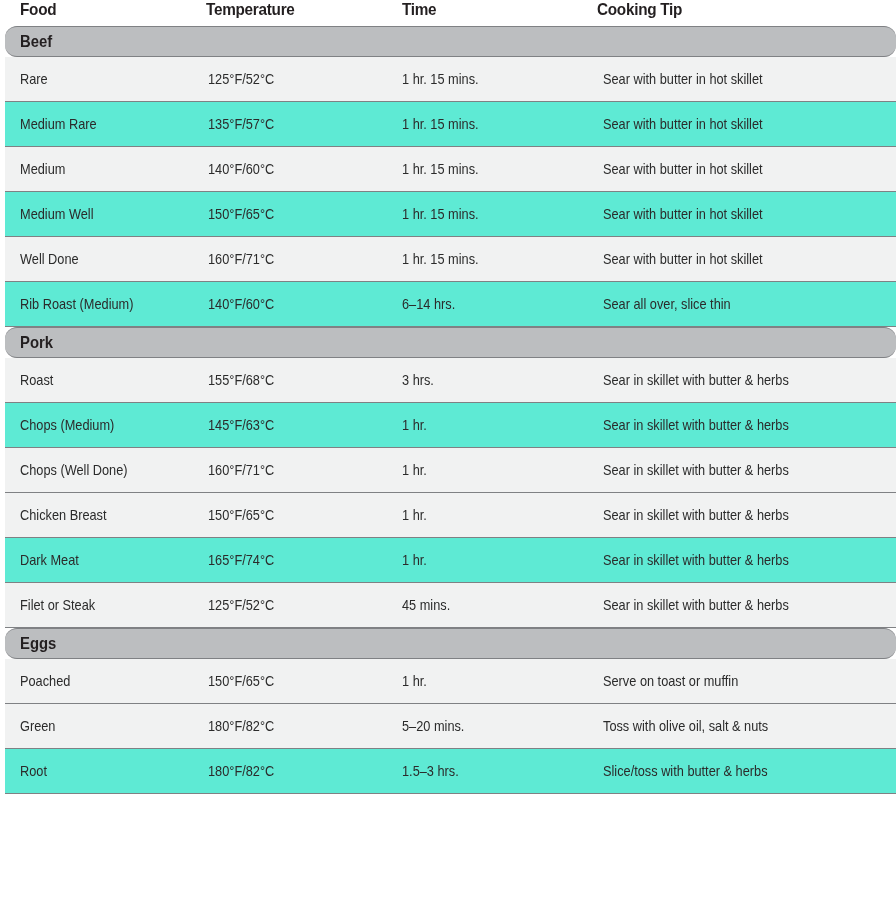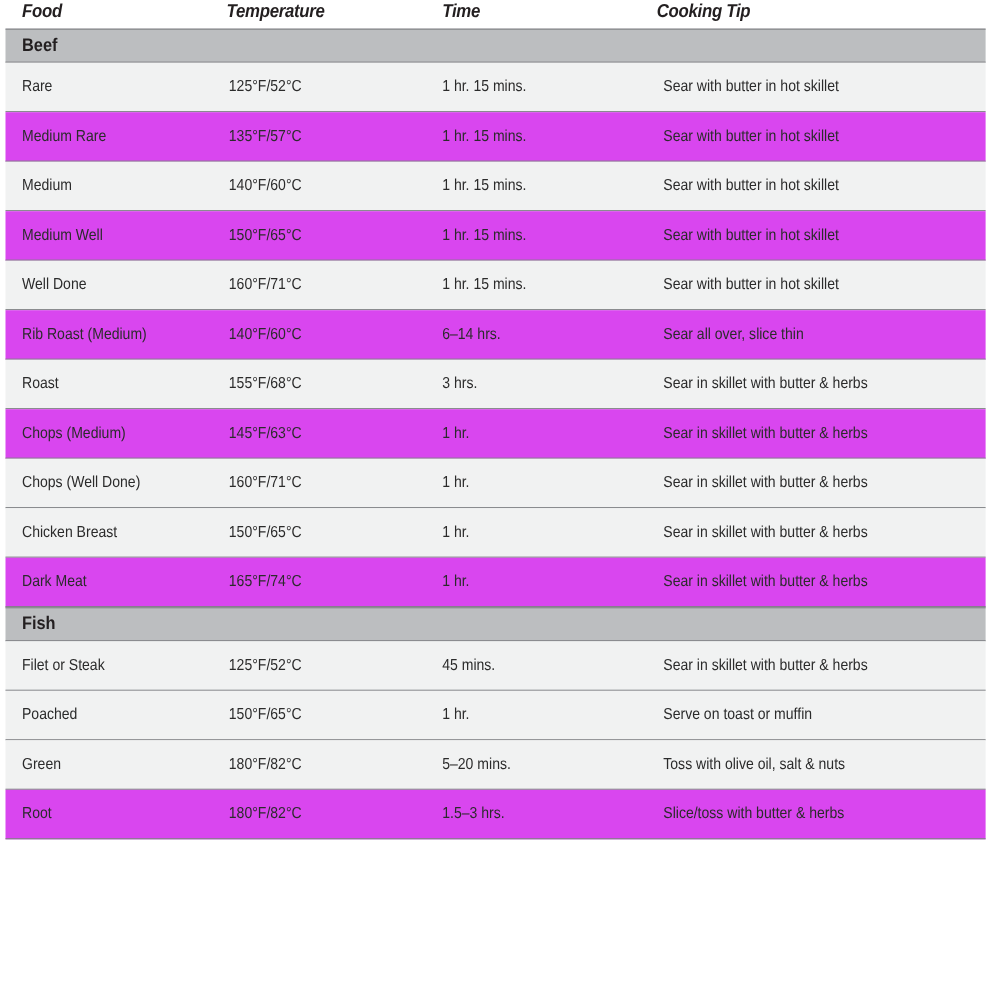--- a/index.html
+++ b/index.html
@@ -1,26 +1,26 @@
 <!DOCTYPE html>
 <html><head>
 <meta charset="utf-8">
 <style>
   * { box-sizing: border-box; margin: 0; padding: 0; }
   html, body { width: 896px; height: 899px; background: #ffffff; overflow: hidden; }
   body { font-family: "Liberation Sans", sans-serif; color: #231f20; }
   .table { position: absolute; left: 5px; top: 0; width: 891px; }
-  .hdr { height: 26px; display: flex; align-items: center; background: #ffffff; font-style: italic; }
+  .hdr { height: 26px; display: flex; align-items: center; background: #ffffff; }
   .hdr .cell { font-weight: bold; font-size: 17px; letter-spacing: -0.3px; transform: scaleX(0.9); transform-origin: left center; padding-bottom: 6px; }
   .row { display: flex; align-items: center; border-bottom: 1.5px solid #7f8184; }
-  .cat { height: 31px; background: #bcbec0; border-top: 1.5px solid #7f8184; }
+  .cat { height: 31px; background: #bcbec0; border-top: 1.5px solid #7f8184; border-radius: 12px; }
   .cat .cell { font-weight: bold; font-size: 16.5px; transform: scaleX(0.9); transform-origin: left center; }
   .data { height: 45px; padding-left: 44px; }
   .data.alt { background: #f1f2f2; }
-  .data.plain { background: #d946ef; }
+  .data.plain { background: #5eead4; }
   .data .cell { font-size: 14.5px; color: #2b2b2b; transform: scaleX(0.88); transform-origin: left center; white-space: nowrap; }
   .c1 { position: absolute; left: 15px; }
   .c2 { position: absolute; left: 203px; }
   .c3 { position: absolute; left: 397px; }
   .c4 { position: absolute; left: 598px; }
   .hdr .c1 { left: 15px; } .hdr .c2 { left: 201px; } .hdr .c3 { left: 397px; } .hdr .c4 { left: 592px; }
   .row, .hdr { position: relative; }
 </style>
 </head>
 <body>
@@ -67,20 +67,23 @@
     <span class="cell c3">1 hr. 15 mins.</span>
     <span class="cell c4">Sear with butter in hot skillet</span>
   </div>
   <div class="row data plain">
     <span class="cell c1">Rib Roast (Medium)</span>
     <span class="cell c2">140°F/60°C</span>
     <span class="cell c3">6–14 hrs.</span>
     <span class="cell c4">Sear all over, slice thin</span>
   </div>
 
+  <div class="row cat">
+    <span class="cell c1">Pork</span>
+  </div>
   <div class="row data alt">
     <span class="cell c1">Roast</span>
     <span class="cell c2">155°F/68°C</span>
     <span class="cell c3">3 hrs.</span>
     <span class="cell c4">Sear in skillet with butter &amp; herbs</span>
   </div>
   <div class="row data plain">
     <span class="cell c1">Chops (Medium)</span>
     <span class="cell c2">145°F/63°C</span>
     <span class="cell c3">1 hr.</span>
@@ -99,30 +102,30 @@
     <span class="cell c3">1 hr.</span>
     <span class="cell c4">Sear in skillet with butter &amp; herbs</span>
   </div>
   <div class="row data plain">
     <span class="cell c1">Dark Meat</span>
     <span class="cell c2">165°F/74°C</span>
     <span class="cell c3">1 hr.</span>
     <span class="cell c4">Sear in skillet with butter &amp; herbs</span>
   </div>
 
-  <div class="row cat">
-    <span class="cell c1">Fish</span>
-  </div>
   <div class="row data alt">
     <span class="cell c1">Filet or Steak</span>
     <span class="cell c2">125°F/52°C</span>
     <span class="cell c3">45 mins.</span>
     <span class="cell c4">Sear in skillet with butter &amp; herbs</span>
   </div>
 
+  <div class="row cat">
+    <span class="cell c1">Eggs</span>
+  </div>
   <div class="row data alt">
     <span class="cell c1">Poached</span>
     <span class="cell c2">150°F/65°C</span>
     <span class="cell c3">1 hr.</span>
     <span class="cell c4">Serve on toast or muffin</span>
   </div>
 
   <div class="row data alt">
     <span class="cell c1">Green</span>
     <span class="cell c2">180°F/82°C</span>

